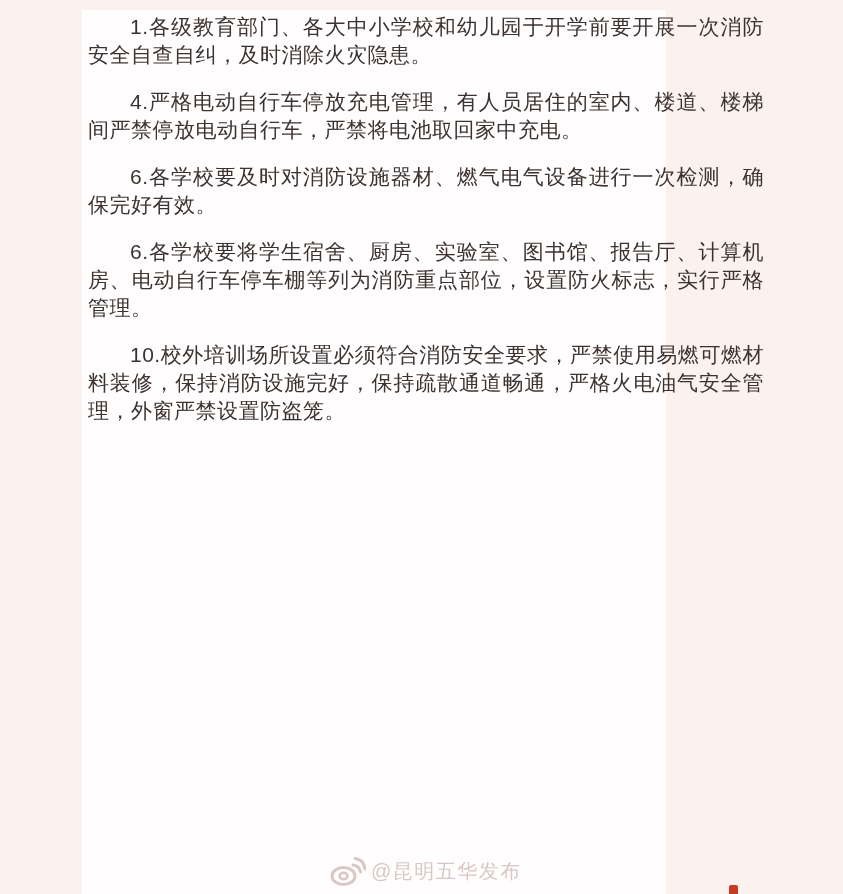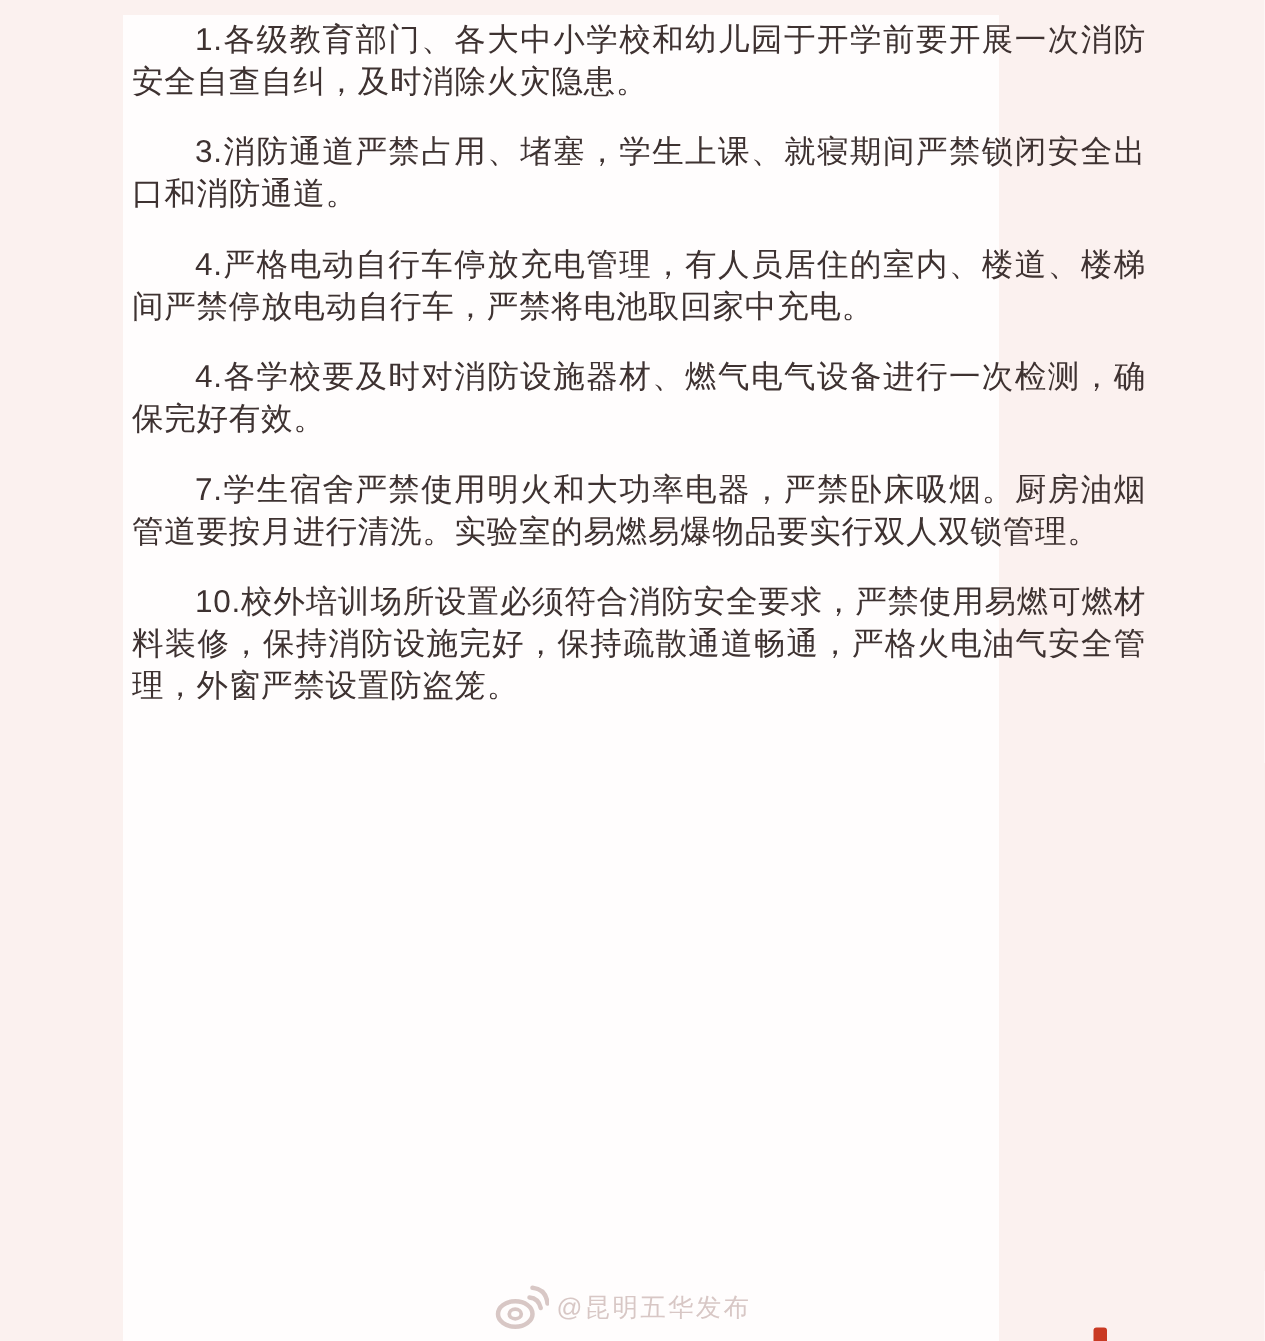--- a/index.html
+++ b/index.html
@@ -39,21 +39,21 @@
     letter-spacing:0.5px;
   }
   .watermark{
     position:absolute;
     left:330px;top:856px;
     display:flex;
     align-items:center;
     gap:5px;
     color:var(--wm);
     opacity:0.75;
-    font-size:17px;
+    font-size:20px;
     letter-spacing:1.5px;
     white-space:nowrap;
     pointer-events:none;
   }
   .watermark .wm-icon{
     display:inline-block;
     width:36px;height:30px;
     flex:0 0 auto;
   }
   .corner-mark{
@@ -66,28 +66,27 @@
 </style>
 </head>
 <body>
 
 <div class="article-card">
   <div class="article-content">
 
       <p>1.各级教育部门、各大中小学校和幼儿园于开学前要开展一次消防安全自查自纠，及时消除火灾隐患。</p>
 
 
-      <p>3.消防通道严禁占用、堵塞，学生上课、就寝期间严禁锁闭安全出口和消防通道。</p>
 
       <p>4.严格电动自行车停放充电管理，有人员居住的室内、楼道、楼梯间严禁停放电动自行车，严禁将电池取回家中充电。</p>
 
-      <p>4.各学校要及时对消防设施器材、燃气电气设备进行一次检测，确保完好有效。</p>
+      <p>6.各学校要及时对消防设施器材、燃气电气设备进行一次检测，确保完好有效。</p>
 
+      <p>6.各学校要将学生宿舍、厨房、实验室、图书馆、报告厅、计算机房、电动自行车停车棚等列为消防重点部位，设置防火标志，实行严格管理。</p>
 
-      <p>7.学生宿舍严禁使用明火和大功率电器，严禁卧床吸烟。厨房油烟管道要按月进行清洗。实验室的易燃易爆物品要实行双人双锁管理。</p>
 
 
 
       <p>10.校外培训场所设置必须符合消防安全要求，严禁使用易燃可燃材料装修，保持消防设施完好，保持疏散通道畅通，严格火电油气安全管理，外窗严禁设置防盗笼。</p>
 
     </div>
 </div>
 
 <div class="watermark">
   <span class="wm-icon">

